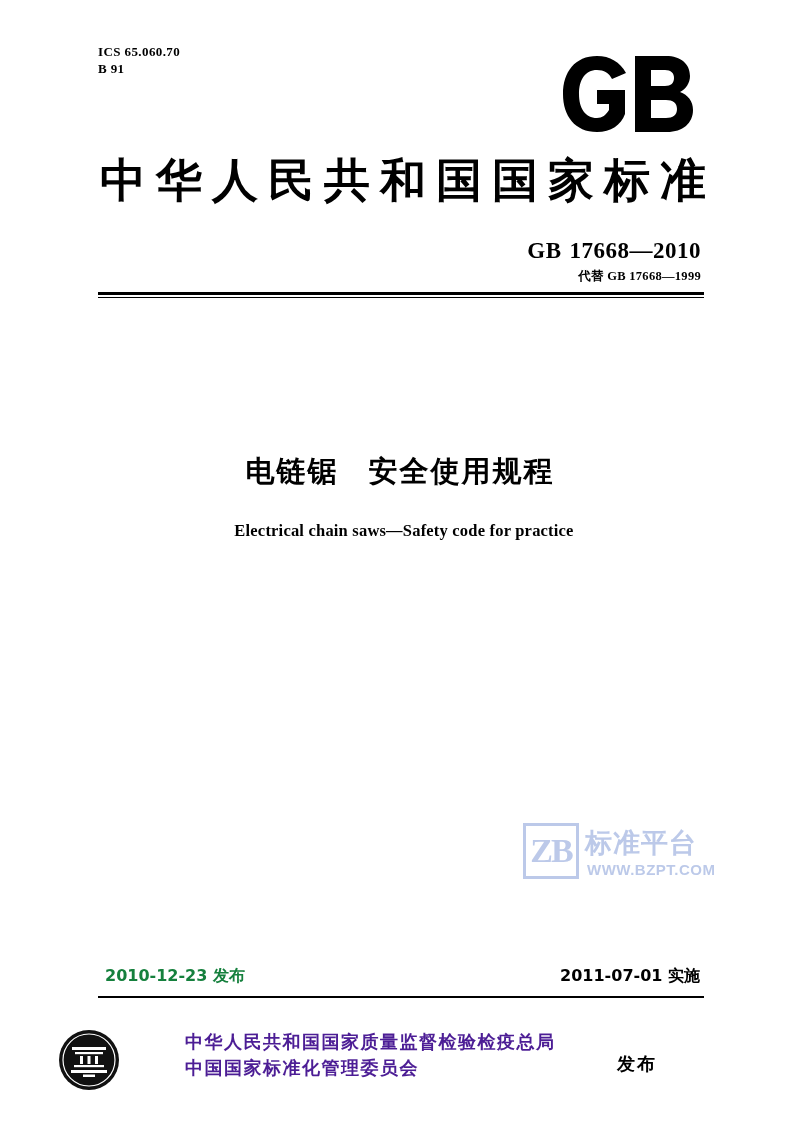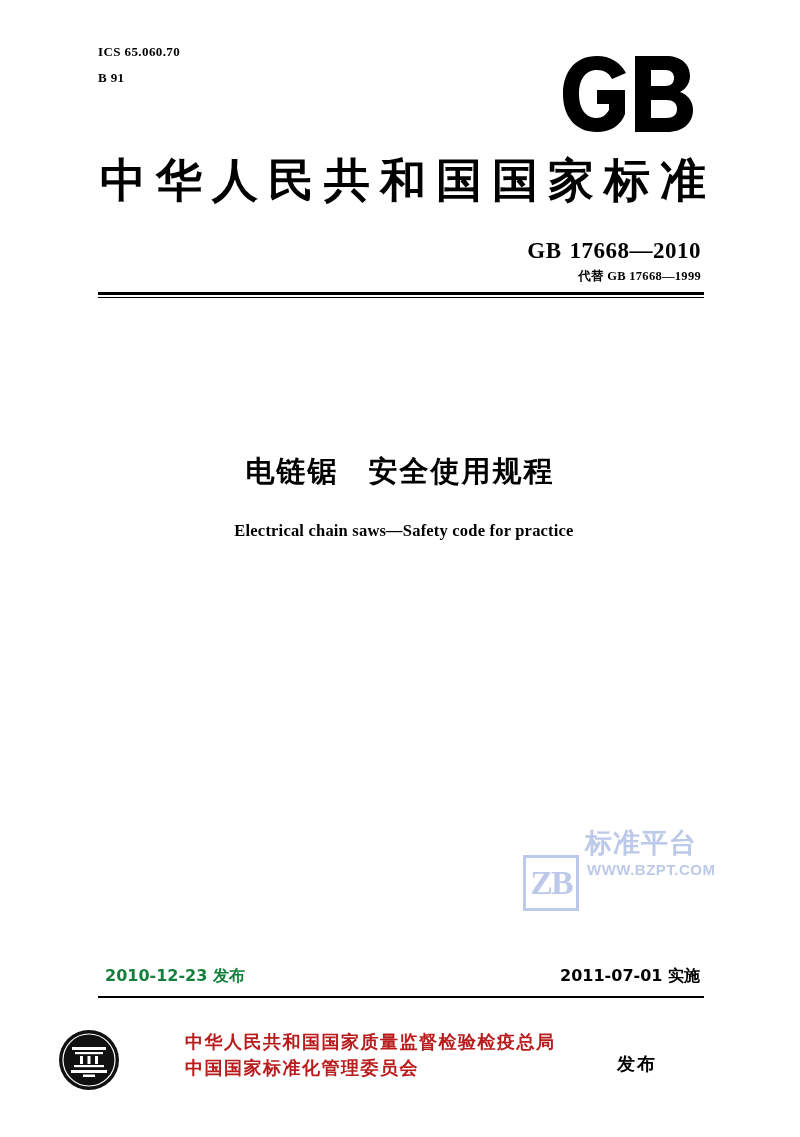--- a/index.html
+++ b/index.html
@@ -24,21 +24,21 @@
     position: absolute;
     left: 98px;
     top: 44px;
     font-family: "Liberation Serif", serif;
     font-weight: bold;
     font-size: 13px;
     line-height: 1.25;
     color: #000;
     letter-spacing: 0.4px;
   }
-  .ics-line2 { margin-top: 10px; }
+  .ics-line2 { margin-top: 1px; }
 
   
   .gb-logo {
     position: absolute;
     right: 96px;
     top: 52px;
     width: 145px;
     height: 84px;
   }
 
@@ -151,21 +151,20 @@
     border: 3px solid #b9c7e8;
     box-sizing: border-box;
     display: flex;
     align-items: center;
     justify-content: center;
     font-family: "Liberation Serif", serif;
     font-weight: bold;
     font-size: 34px;
     color: #b9c7e8;
     letter-spacing: -2px;
-    margin-top: 32px;
   }
   .wm-text {
     position: absolute;
     left: 62px;
     top: 2px;
     font-family: "DejaVu Sans", sans-serif;
     font-weight: bold;
     font-size: 27px;
     color: #b9c7e8;
     letter-spacing: 1px;
@@ -210,21 +209,21 @@
     height: 62px;
   }
   .issuers {
     position: absolute;
     left: 185px;
     top: 1029px;
     font-family: "DejaVu Sans", sans-serif;
     font-weight: bold;
     font-size: 18px;
     line-height: 1.45;
-    color: #b91c1c;
+    color: #4c1d95;
     letter-spacing: 1.5px;
   }
   .publish-word {
     position: absolute;
     left: 617px;
     top: 1052px;
     font-family: "DejaVu Sans", sans-serif;
     font-weight: bold;
     font-size: 18px;
     letter-spacing: 2px;

